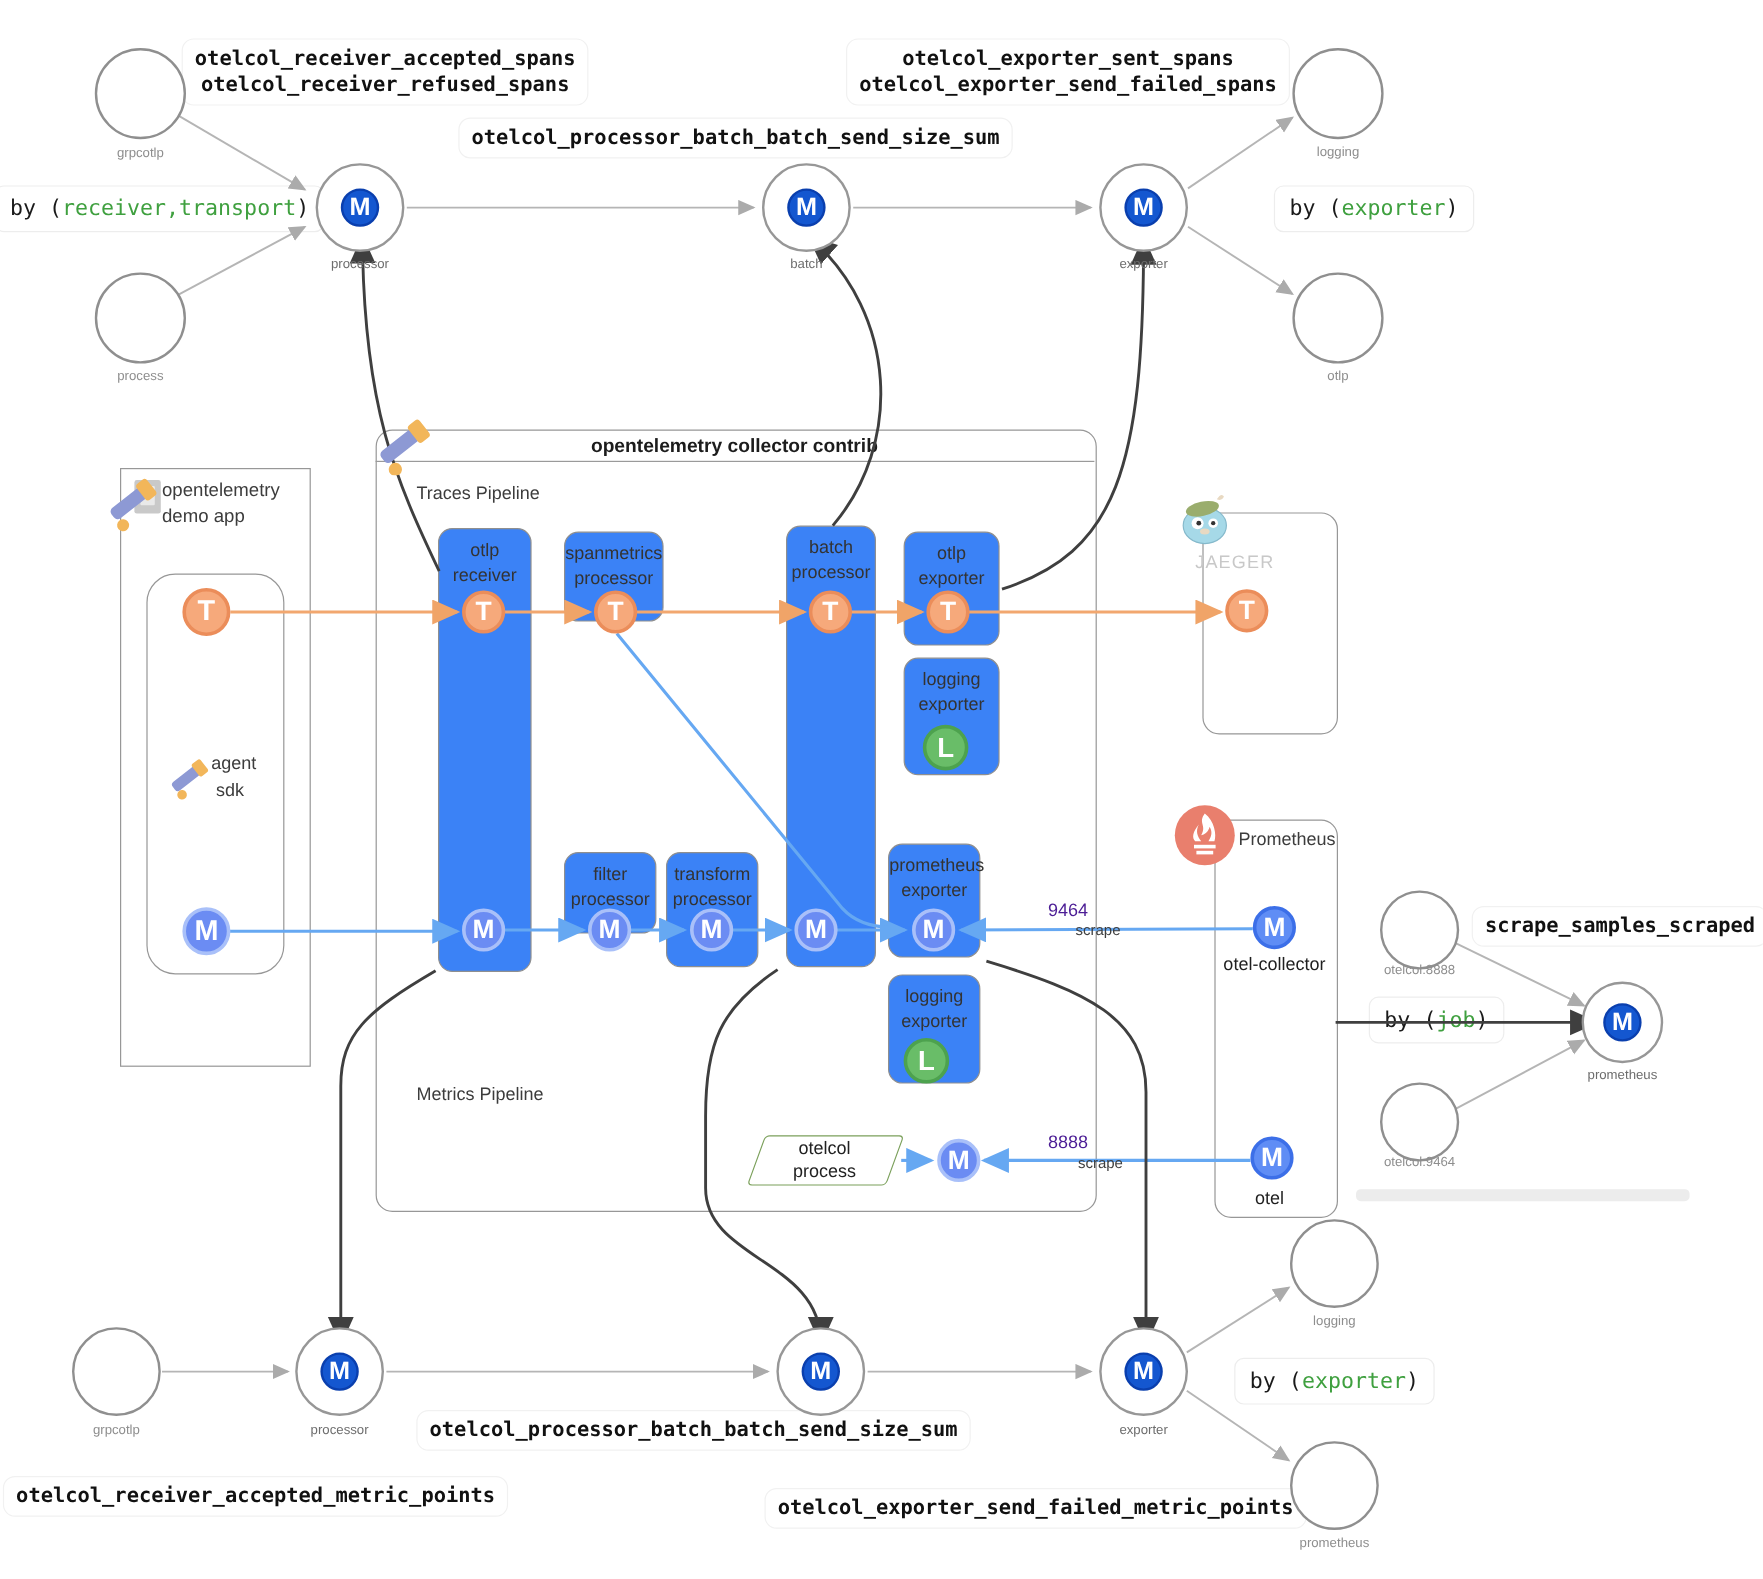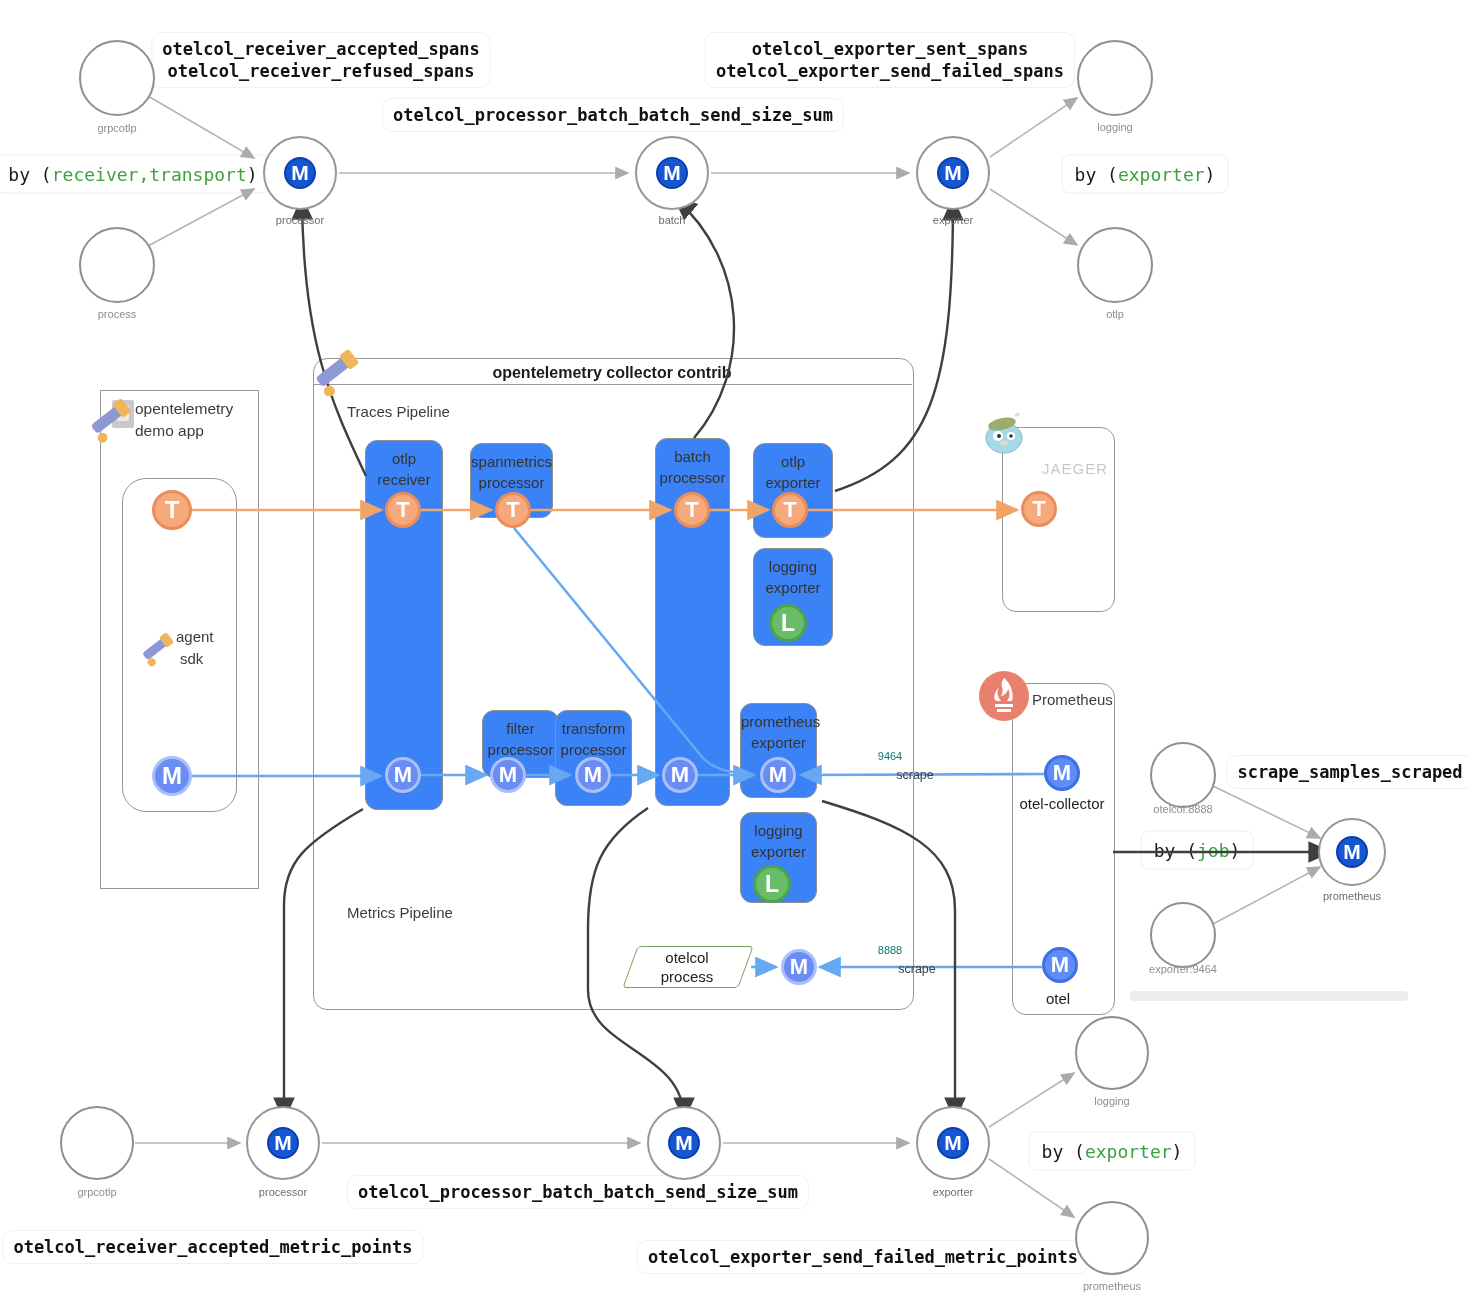--- a/index.html
+++ b/index.html
@@ -31,26 +31,26 @@
   .nd-label{font-size:11px;color:#6d6d6d;transform:translateX(-50%);white-space:nowrap;text-align:center;}
   .md-label{font-size:15px;color:#1f1f1f;transform:translateX(-50%);white-space:nowrap;text-align:center;}
   
   .mono-label{font-family:"DejaVu Sans Mono","Liberation Mono",monospace;font-weight:bold;font-size:17px;
       color:#111;background:#fff;border:1px solid #f1f1f1;border-radius:10px;padding:5px 10px;
       text-align:center;transform:translate(-50%,-50%);white-space:nowrap;line-height:22px;}
   .ann{font-family:"DejaVu Sans Mono","Liberation Mono",monospace;font-size:18px;color:#1a1a1a;
       background:#fff;border:1px solid #ededed;border-radius:8px;padding:8px 12px;
       transform:translate(-50%,-50%);white-space:nowrap;}
   .ann .g{color:#3fa03f;}
-  .port{font-size:11px;color:#0f766e;transform:translateX(-50%);white-space:nowrap;}
+  .port{font-size:15px;color:#4c1d95;transform:translateX(-50%);white-space:nowrap;}
   .scr{font-size:12.5px;color:#3f3f3f;transform:translateX(-50%);white-space:nowrap;}
   
   .para{border:1px solid #7ba05b;background:#fff;transform:skewX(-20deg);border-radius:4px;}
   .para-text{font-size:15px;color:#222;text-align:center;line-height:19px;}
-  .caption-jaeger{font-size:15px;color:#c8c8c8;letter-spacing:1px;transform:translateX(-50%);white-space:nowrap;margin-left:46px;}
+  .caption-jaeger{font-size:15px;color:#c8c8c8;letter-spacing:1px;transform:translateX(-50%);white-space:nowrap;}
   .divider{background:#ececec;border-radius:4px;}
   .z1{z-index:1}.z2{z-index:2}.z3{z-index:3}.z4{z-index:4}.z6{z-index:6}
   svg.edges{position:absolute;left:0;top:0;z-index:5;pointer-events:none;}
   svg.icon{position:absolute;z-index:6;}
 </style>
 </head>
 <body>
 
 <div class="stage">
 
@@ -77,21 +77,21 @@
     <div>processor</div>
   </div>
   <div class="abs comp z3" style="left:753px;top:443px;width:80px;height:95px">
     <div>otlp</div>
     <div>exporter</div>
   </div>
   <div class="abs comp z3" style="left:753px;top:548px;width:80px;height:98px">
     <div>logging</div>
     <div>exporter</div>
   </div>
-  <div class="abs comp z3" style="left:482px;top:710px;width:77px;height:68px">
+  <div class="abs comp z3" style="left:470px;top:710px;width:77px;height:68px">
     <div>filter</div>
     <div>processor</div>
   </div>
   <div class="abs comp z3" style="left:555px;top:710px;width:77px;height:96px">
     <div>transform</div>
     <div>processor</div>
   </div>
   <div class="abs comp z3" style="left:740px;top:703px;width:77px;height:95px">
     <div>prometheus</div>
     <div>exporter</div>
@@ -301,18 +301,18 @@
   <div class="abs md-label z6" style="left:1058px;top:990px">otel</div>
 
   <div class="abs port z6" style="left:890px;top:750px">9464</div>
   <div class="abs scr z6" style="left:915px;top:768px">scrape</div>
   <div class="abs port z6" style="left:890px;top:944px">8888</div>
   <div class="abs scr z6" style="left:917px;top:962px">scrape</div>
 
   <div class="abs endpoint z6" style="left:1150px;top:742px;width:66px;height:66px"></div>
   <div class="abs ep-label z6" style="left:1183px;top:803px">otelcol:8888</div>
   <div class="abs endpoint z6" style="left:1150px;top:902px;width:66px;height:66px"></div>
-  <div class="abs ep-label z6" style="left:1183px;top:963px">exporter:9464</div>
+  <div class="abs ep-label z6" style="left:1183px;top:963px">otelcol:9464</div>
   <div class="abs node-outer z6" style="left:1318px;top:818px;width:68px;height:68px"></div>
   <div class="abs badge m-dark z6" style="left:1336px;top:836px;width:32px;height:32px;font-size:21px">M</div>
   <div class="abs nd-label z6" style="left:1352px;top:890px">prometheus</div>
 
 </div>
 
 </body></html>

